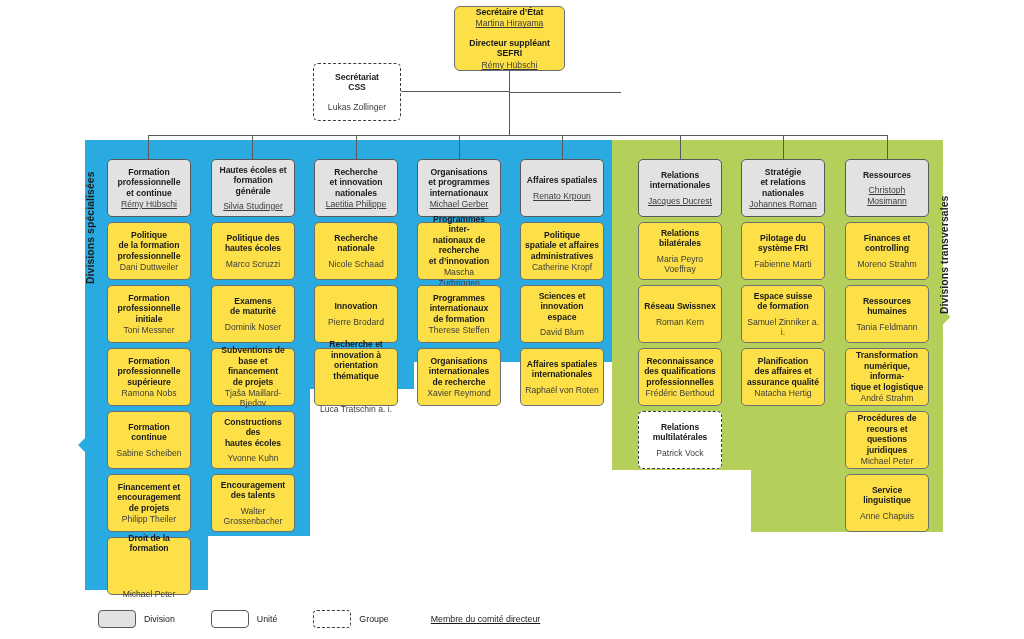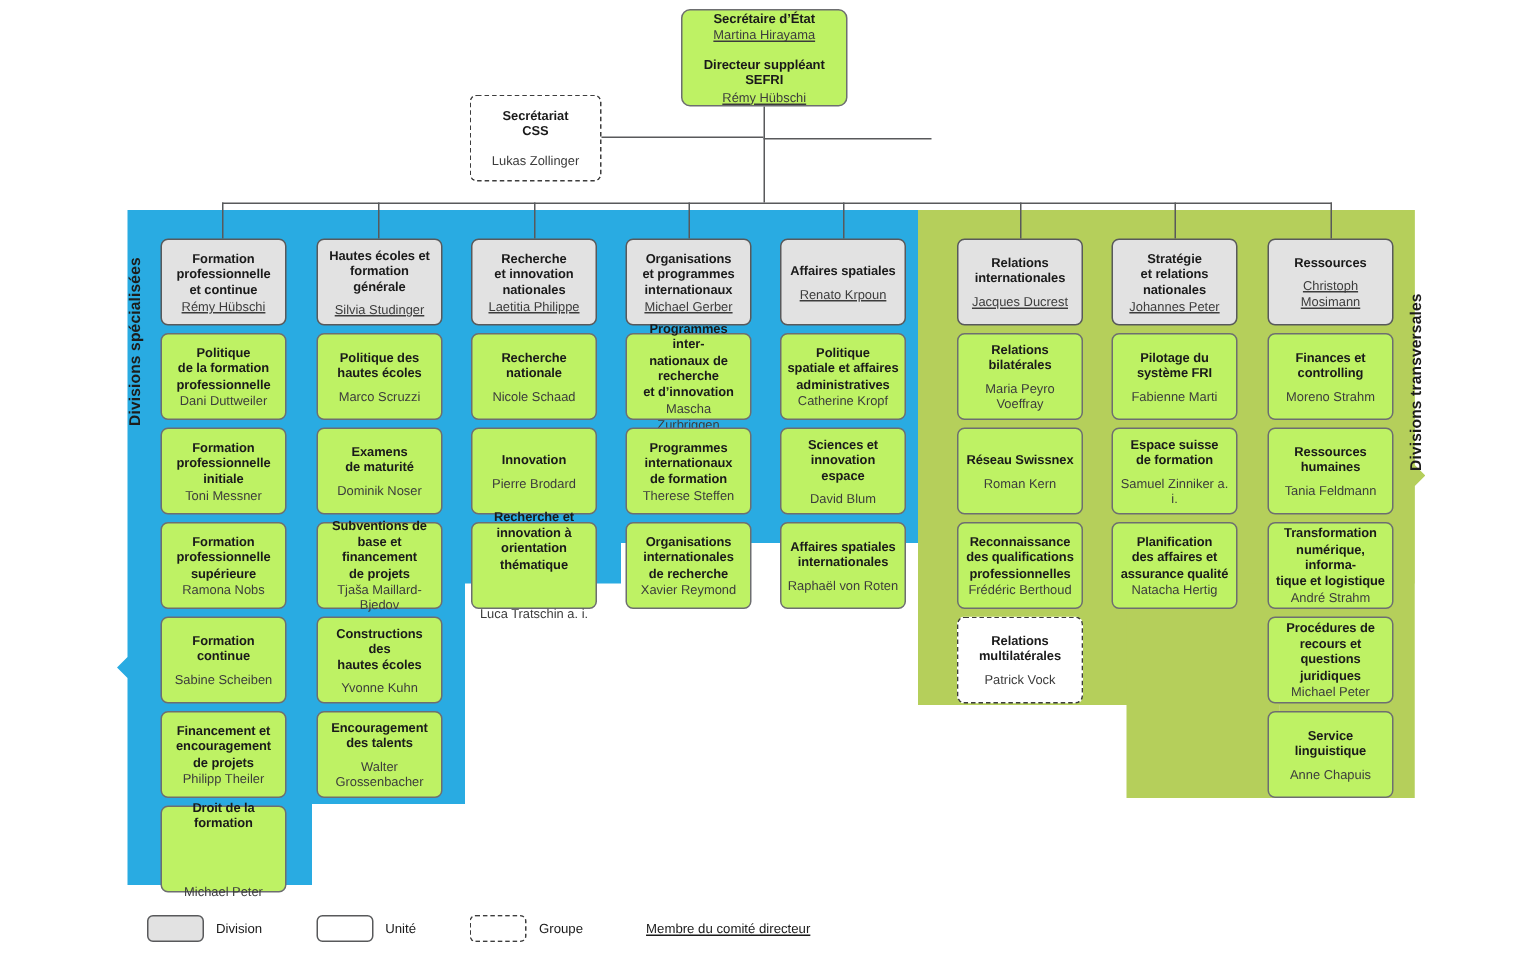--- a/index.html
+++ b/index.html
@@ -7,21 +7,21 @@
     width:1024px;height:639px;background:#ffffff;
     font-family:"Liberation Sans","DejaVu Sans",sans-serif;
     -webkit-font-smoothing:antialiased;
     position:relative;overflow:hidden;color:#1a1a1a;
   }
   #stage{position:absolute;left:0;top:0;width:1024px;height:639px;}
 
   
   .box{
     position:absolute;box-sizing:border-box;
-    border:1px solid #6d6e70;border-radius:5px;background:#bef264;
+    border:1px solid #6d6e70;border-radius:5px;background:#fde047;
     display:flex;flex-direction:column;align-items:center;justify-content:center;
     text-align:center;padding:3px 4px;
   }
   .box .ttl{font-size:8.6px;font-weight:bold;line-height:10.4px;letter-spacing:-0.05px;}
   .box .nm{font-size:8.6px;font-weight:normal;line-height:10.4px;color:#3c3c3c;margin-top:5px;}
   .box .nm.tight{margin-top:1px;}
   .box .nm.ul{text-decoration:underline;}
 
   .box.division{background:#e2e2e2;border-color:#58595b;}
   .box.groupe{border-style:dashed;border-color:#3d3d3d;background:#ffffff;}
@@ -261,21 +261,21 @@
       <div class="box" style="left: 638px; top: 348px; width: 84px; height: 58px;">
         <div class="ttl">Reconnaissance<br>des qualifications<br>professionnelles</div>
         <div class="nm tight">Frédéric Berthoud</div>
       </div>
       <div class="box groupe" style="left: 638px; top: 411px; width: 84px; height: 58px;">
         <div class="ttl">Relations<br>multilatérales</div>
         <div class="nm">Patrick Vock</div>
       </div>
       <div class="box division" style="left: 741px; top: 159px; width: 84px; height: 58px;">
         <div class="ttl">Stratégie<br>et relations<br>nationales</div>
-        <div class="nm ul tight">Johannes Peter</div>
+        <div class="nm ul tight">Johannes Roman</div>
       </div>
       <div class="box" style="left: 741px; top: 222px; width: 84px; height: 58px;">
         <div class="ttl">Pilotage du<br>système FRI</div>
         <div class="nm">Fabienne Marti</div>
       </div>
       <div class="box" style="left: 741px; top: 285px; width: 84px; height: 58px;">
         <div class="ttl">Espace suisse<br>de formation</div>
         <div class="nm">Samuel Zinniker a. i.</div>
       </div>
       <div class="box" style="left: 741px; top: 348px; width: 84px; height: 58px; text-align: center;">

